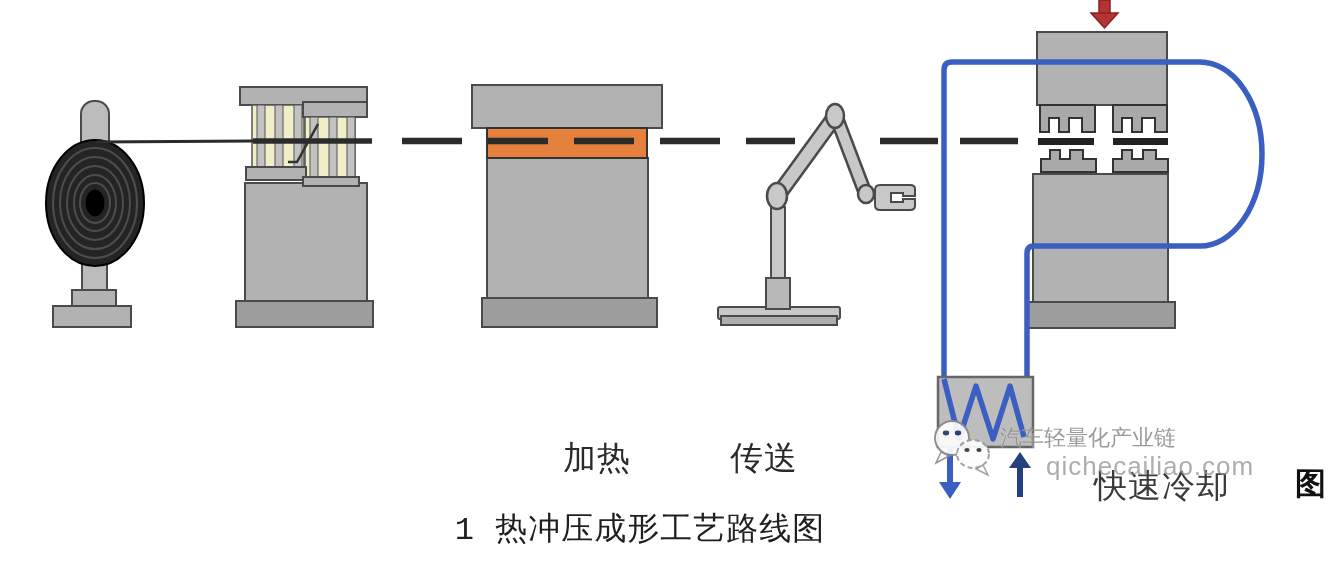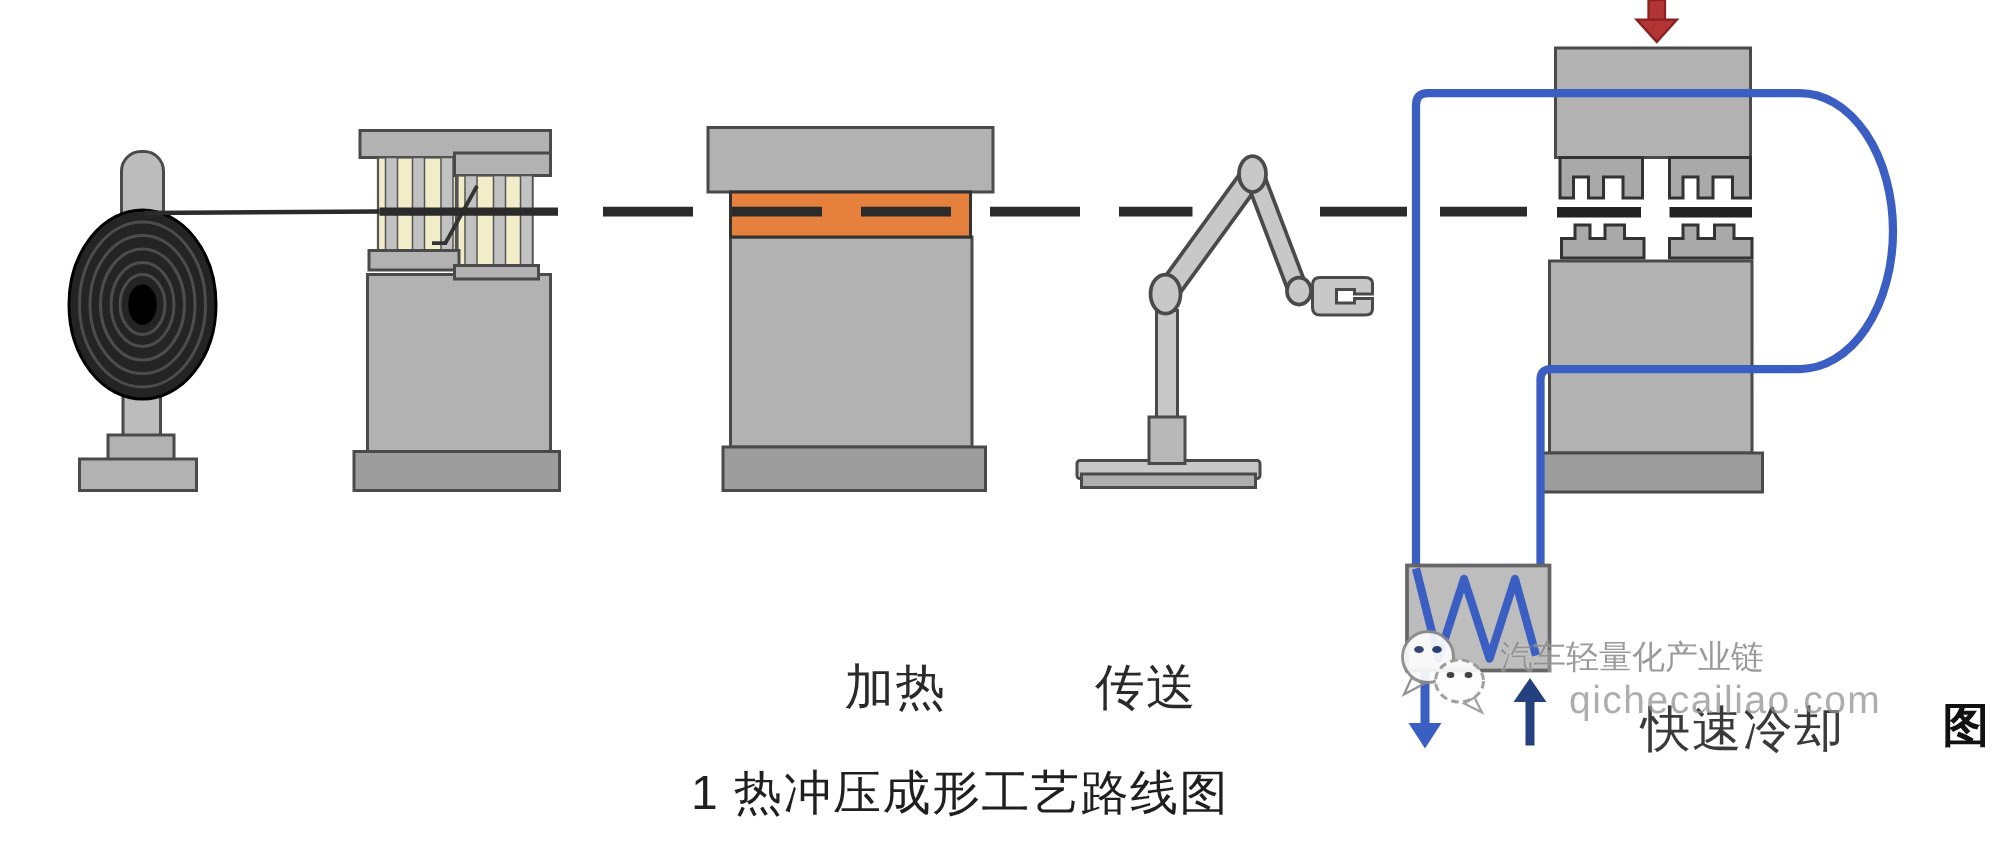--- a/index.html
+++ b/index.html
@@ -38,21 +38,21 @@
   }
   .side-char{
     position:absolute;left:1295px;top:463px;
     font-family:"DejaVu Serif","Liberation Serif",serif;
     font-size:31px;font-weight:700;color:#111;
   }
   .caption{
     position:absolute;left:640px;top:507px;
     transform:translateX(-50%);
     font-size:32px;font-weight:500;color:#1f1f1f;
-    white-space:nowrap;letter-spacing:1px;
+    white-space:nowrap;letter-spacing:1px;font-family:Liberation Mono, monospace;
   }
 </style>
 </head>
 <body>
 
 <div id="canvas">
 
 <svg id="diagram-svg" width="1336" height="564" viewBox="0 0 1336 564">
 
   <g>

